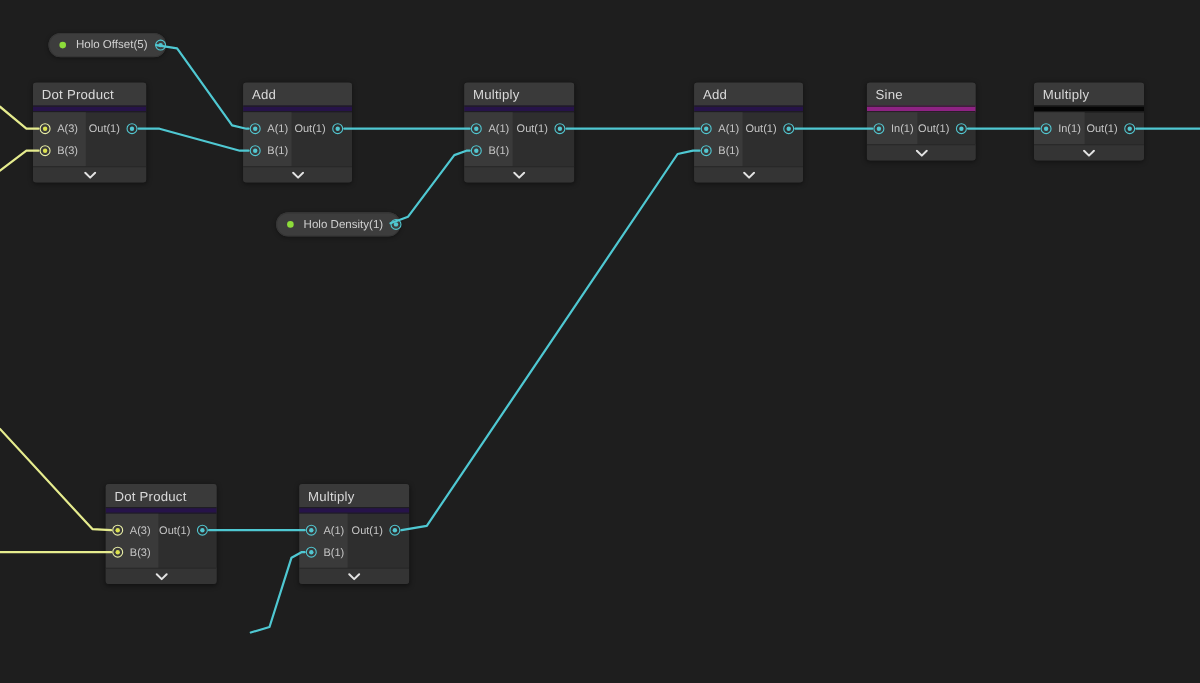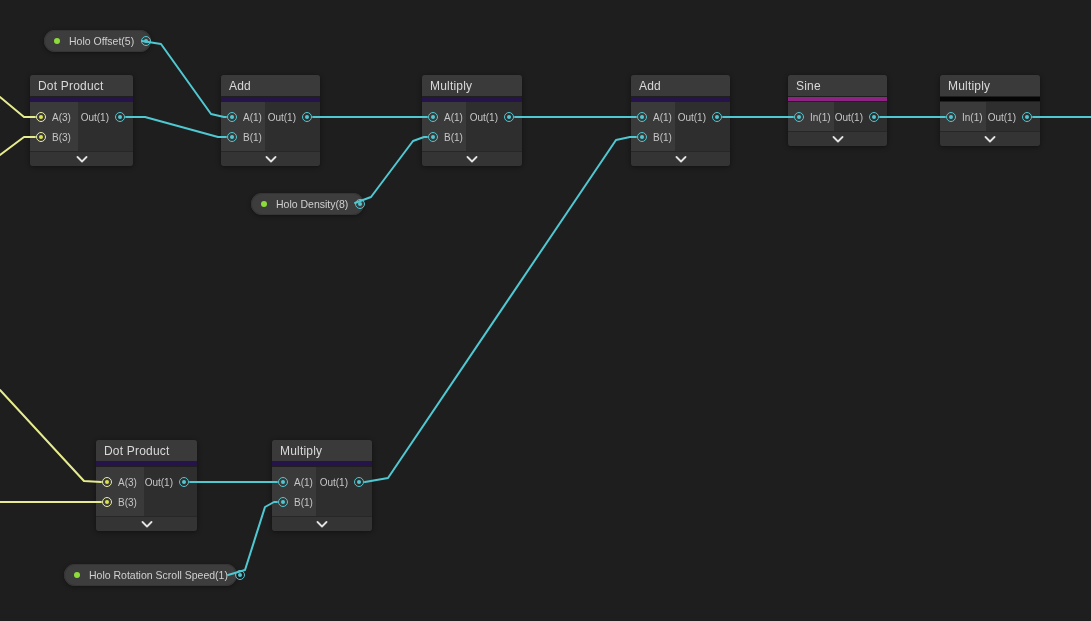--- a/index.html
+++ b/index.html
@@ -407,25 +407,18 @@
     </div>
     <div class="pill" style="left: 44px; top: 30px; width: 107px;">
       <span class="pill-dot" style="background: rgb(141, 220, 58);"></span>
       <span class="pill-label">Holo Offset(5)</span>
       <span class="port-ring" style="border-color: rgb(82, 198, 208);">
         <span class="port-dot" style="background: rgb(82, 198, 208);"></span>
       </span>
     </div>
     <div class="pill" style="left: 251px; top: 193px; width: 113px;">
       <span class="pill-dot" style="background: rgb(141, 220, 58);"></span>
-      <span class="pill-label">Holo Density(8)</span>
+      <span class="pill-label">Holo Density(1)</span>
       <span class="port-ring" style="border-color: rgb(82, 198, 208);">
         <span class="port-dot" style="background: rgb(82, 198, 208);"></span>
       </span>
     </div>
-    <div class="pill" style="left: 64px; top: 564px; width: 173px;">
-      <span class="pill-dot" style="background: rgb(141, 220, 58);"></span>
-      <span class="pill-label">Holo Rotation Scroll Speed(1)</span>
-      <span class="port-ring" style="border-color: rgb(82, 198, 208);">
-        <span class="port-dot" style="background: rgb(82, 198, 208);"></span>
-      </span>
-    </div>
   </div>
 
 </body></html>

